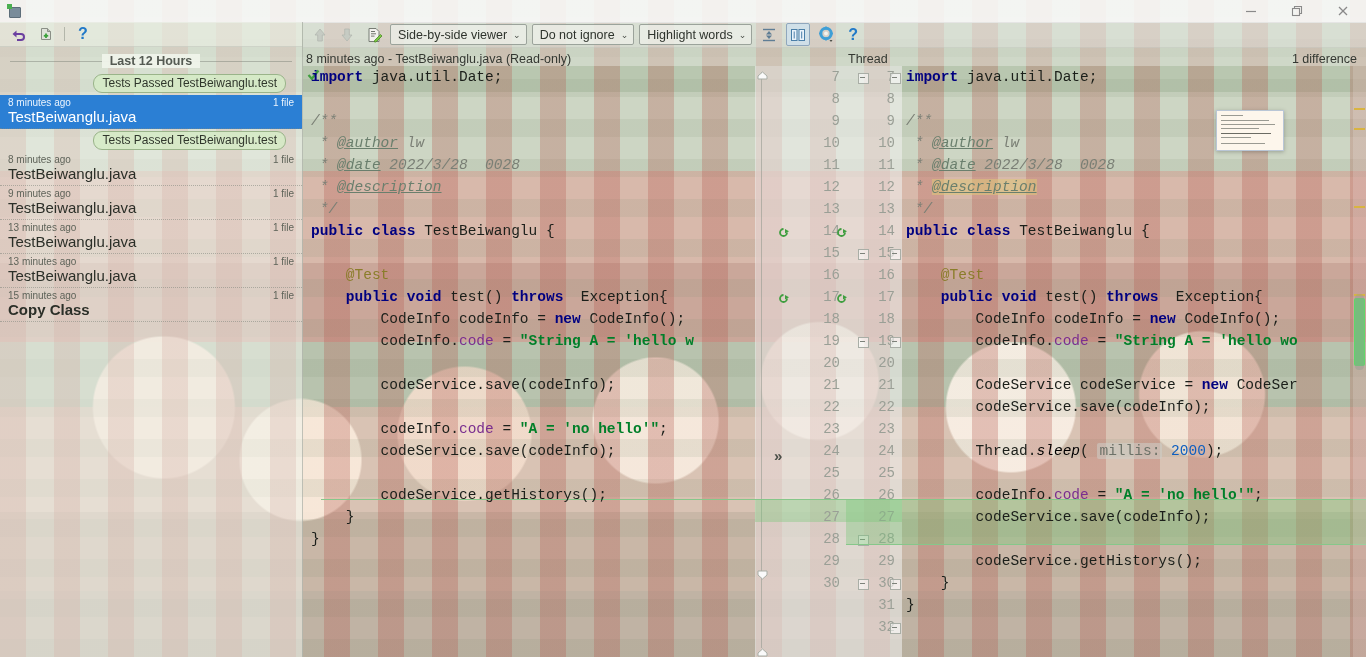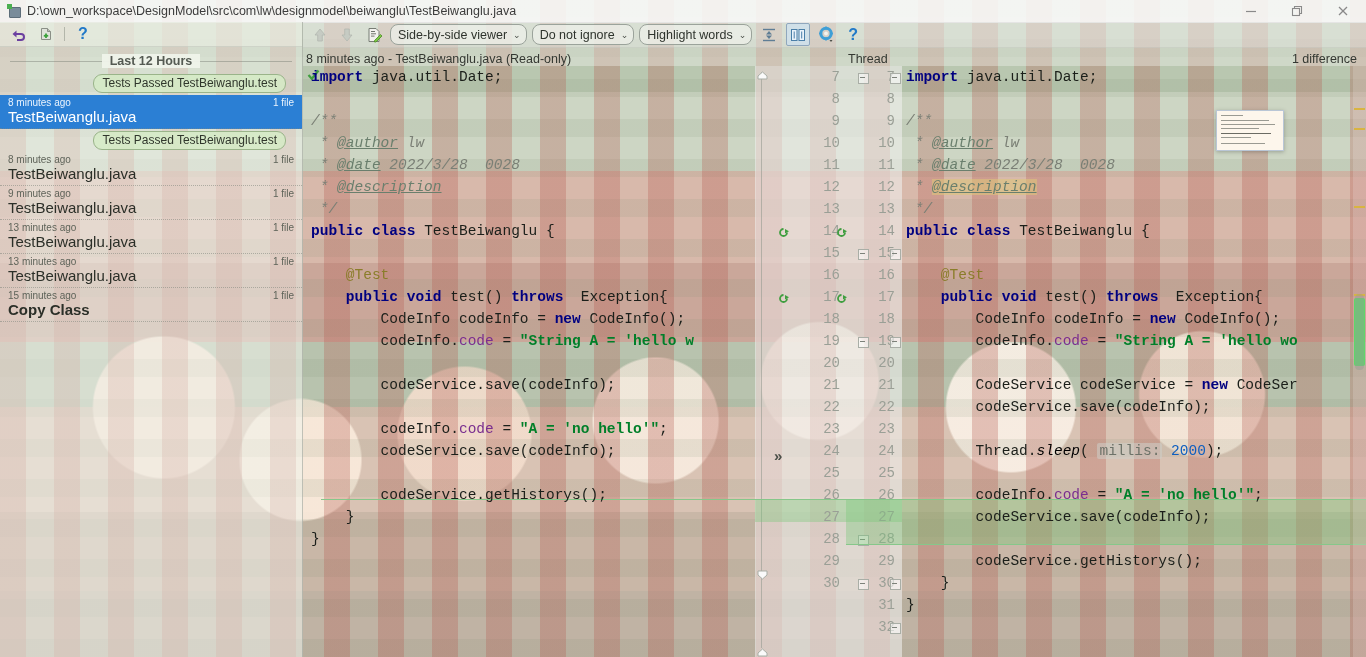--- a/index.html
+++ b/index.html
@@ -114,21 +114,21 @@
     position:absolute;left:303px;top:22px;width:1063px;height:635px;overflow:hidden;
   }
   #diff-toolbar{
     height:25px;display:flex;align-items:center;gap:5px;padding-left:6px;
     background:rgba(243,243,240,.55);
     border-bottom:1px solid rgba(170,175,165,.25);
   }
   .tb-icon{width:22px;height:21px;display:flex;align-items:center;justify-content:center;}
   .tb-combo{
     height:19px;display:flex;align-items:center;gap:6px;
-    border:1px solid #9ba39b;border-radius:8px;
+    border:1px solid #9ba39b;border-radius:2px;
     background:rgba(238,240,234,.75);
     padding:0 5px 0 7px;font-size:12.5px;color:#2e332c;white-space:nowrap;
   }
   .tb-combo .caret{font-size:9px;color:#4a4f48;}
   .tb-toggle{
     width:22px;height:21px;display:flex;align-items:center;justify-content:center;
     border:1px solid transparent;border-radius:2px;
   }
   .tb-toggle.on{border-color:#8fa7bd;background:rgba(205,225,242,.65);}
 
@@ -201,21 +201,20 @@
 </style>
 </head>
 <body>
 
 <div id="wallpaper"></div>
 
 <div id="window">
 
   <div id="titlebar">
     <span class="ticon"></span>
-    <span id="title-text">D:\own_workspace\DesignModel\src\com\lw\designmodel\beiwanglu\TestBeiwanglu.java</span>
     <div id="winbtns">
       <div class="wb">
         <svg width="12" height="12" viewBox="0 0 12 12">
             <line x1="1" y1="6.5" x2="11" y2="6.5" stroke="#8a8a8a" stroke-width="1.2"></line>
           </svg>
       </div>
       <div class="wb">
         <svg width="12" height="12" viewBox="0 0 12 12">
           <rect x="1.5" y="3.5" width="7" height="7" fill="none" stroke="#8a8a8a" stroke-width="1.1"></rect>
           <path d="M3.5 3.5 V1.5 H10.5 V8.5 H8.5" fill="none" stroke="#8a8a8a" stroke-width="1.1"></path>

